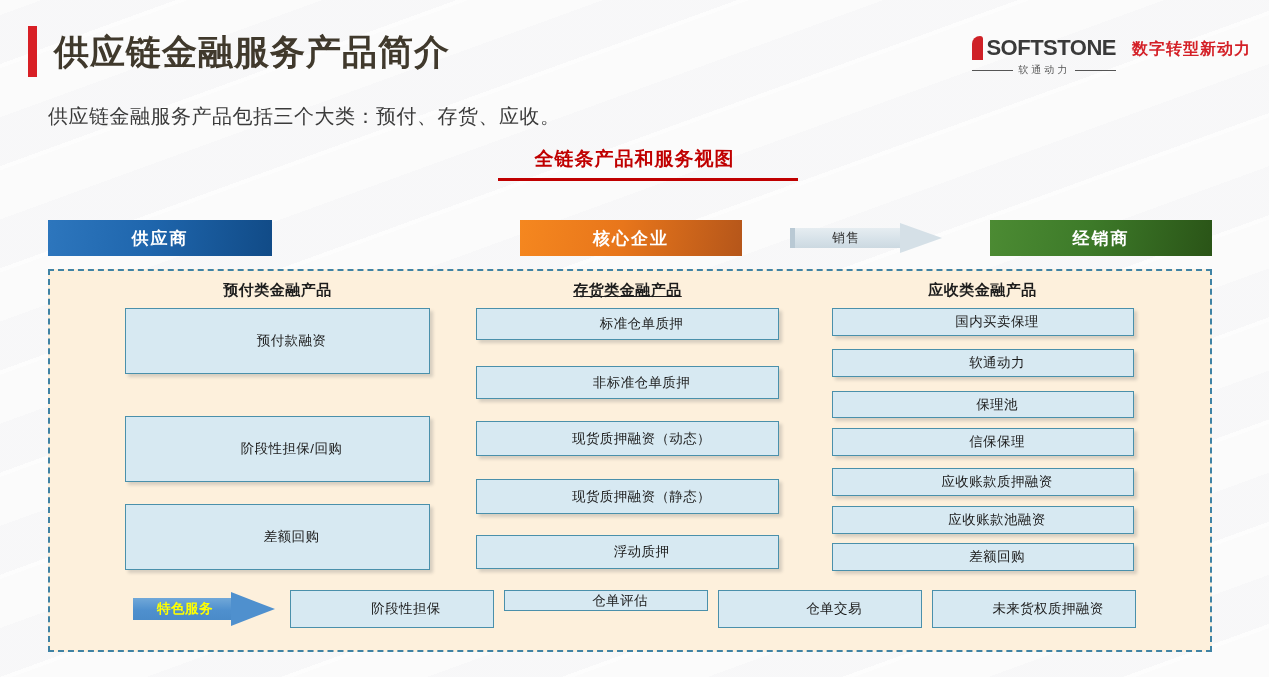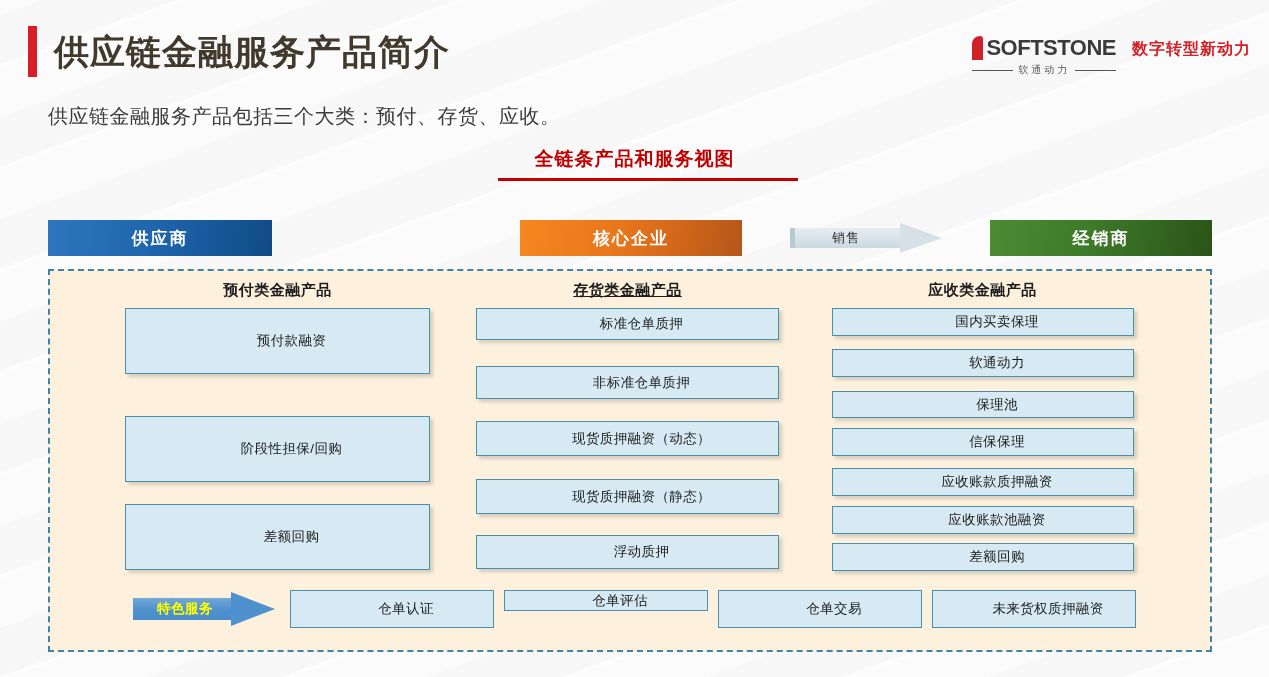--- a/index.html
+++ b/index.html
@@ -236,18 +236,18 @@
   <div class="pbox c3" style="top:468px;height:28px">应收账款质押融资</div>
   <div class="pbox c3" style="top:506px;height:28px">应收账款池融资</div>
   <div class="pbox c3" style="top:543px;height:28px">差额回购</div>
 
   <div class="svc-arrow">
     <div class="shaft"></div>
     <div class="head"></div>
     <div class="lbl">特色服务</div>
   </div>
 
-  <div class="pbox flat" style="left:290px;top:590px;width:204px;height:38px">仓单认证</div>
+  <div class="pbox flat" style="left:290px;top:590px;width:204px;height:38px">阶段性担保</div>
   <div class="pbox flat" style="left:504px;top:590px;width:204px;height:21px">仓单评估</div>
   <div class="pbox flat" style="left:718px;top:590px;width:204px;height:38px">仓单交易</div>
   <div class="pbox flat" style="left:932px;top:590px;width:204px;height:38px">未来货权质押融资</div>
 
 </div>
 
 </body></html>

